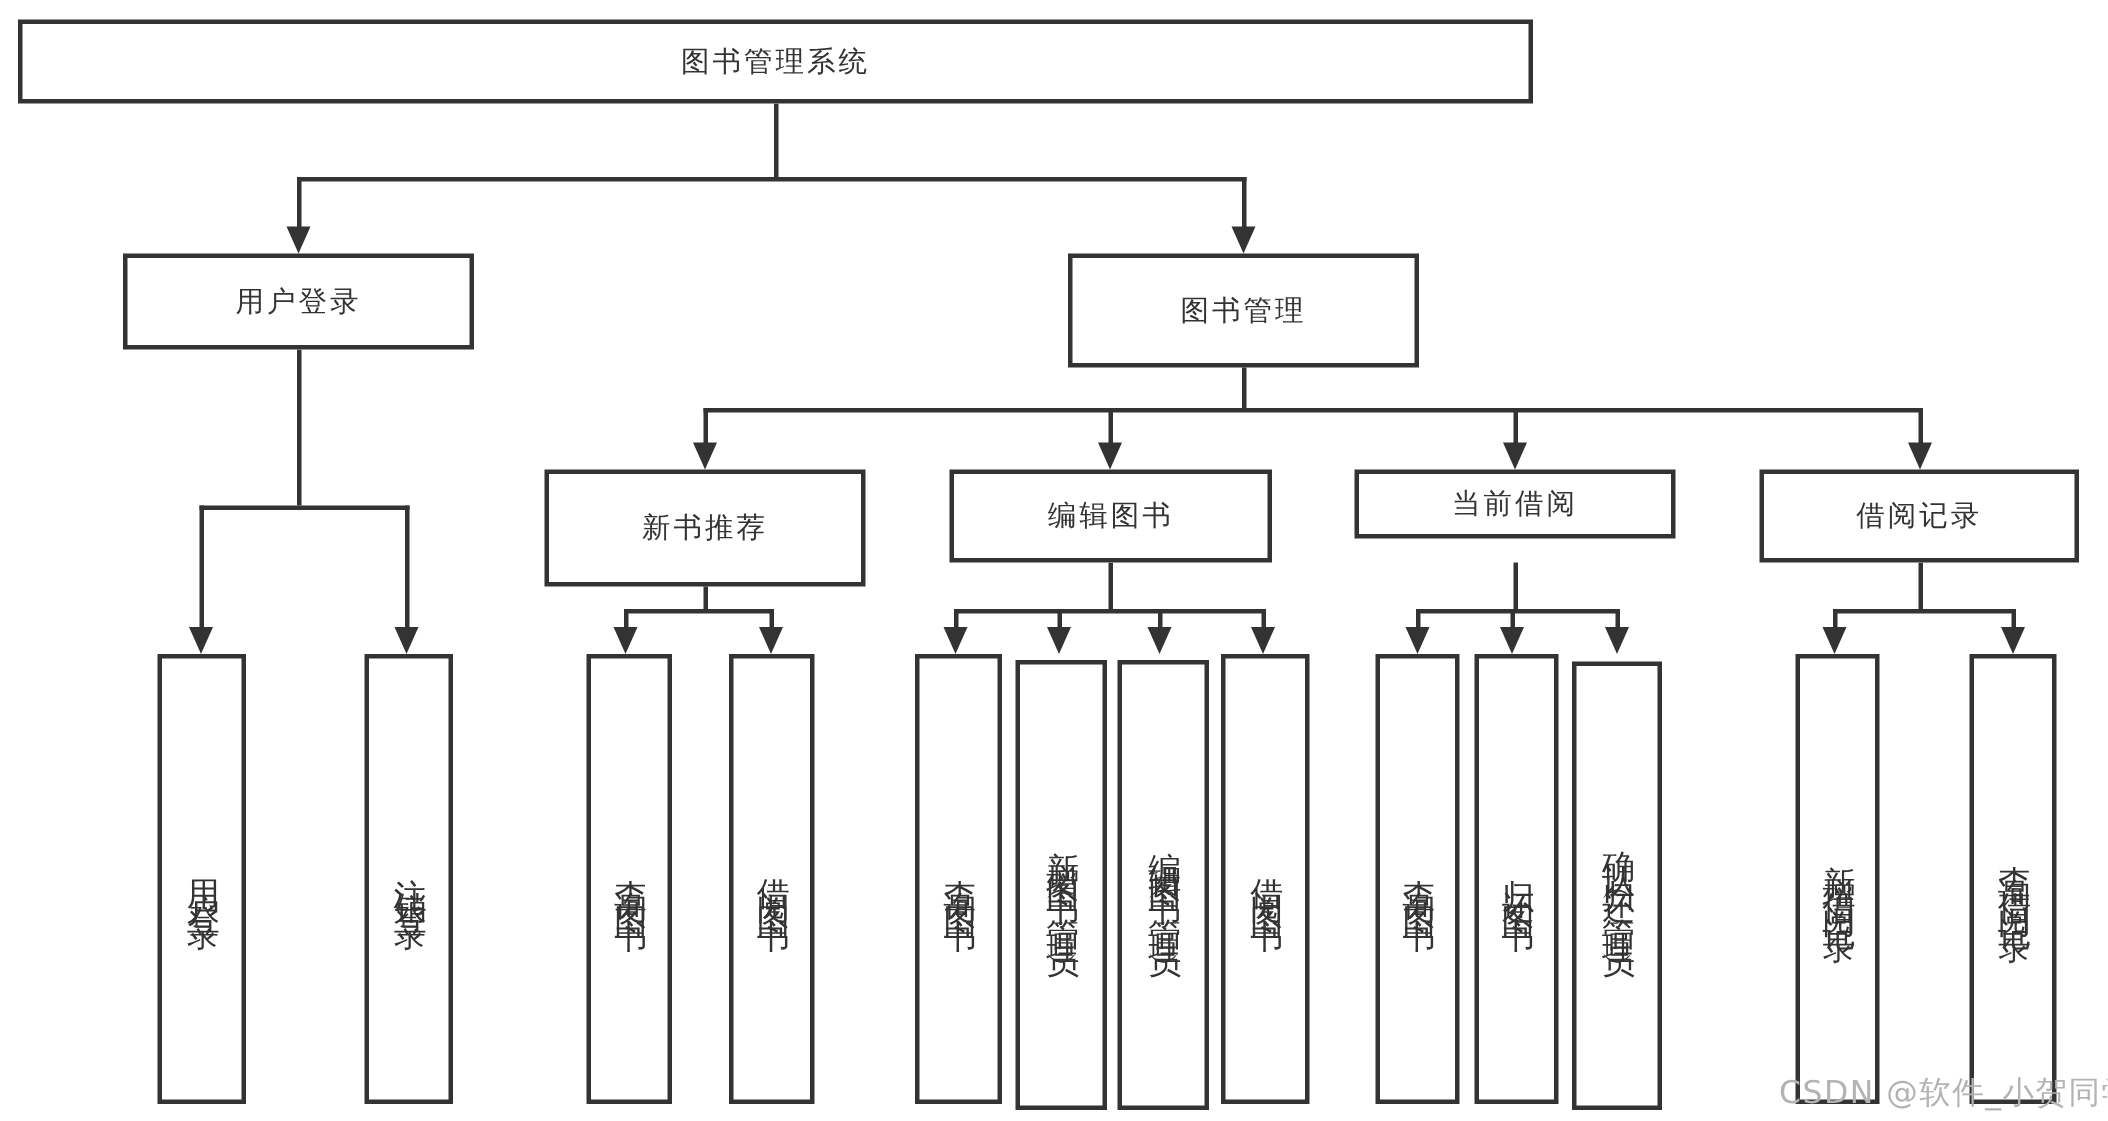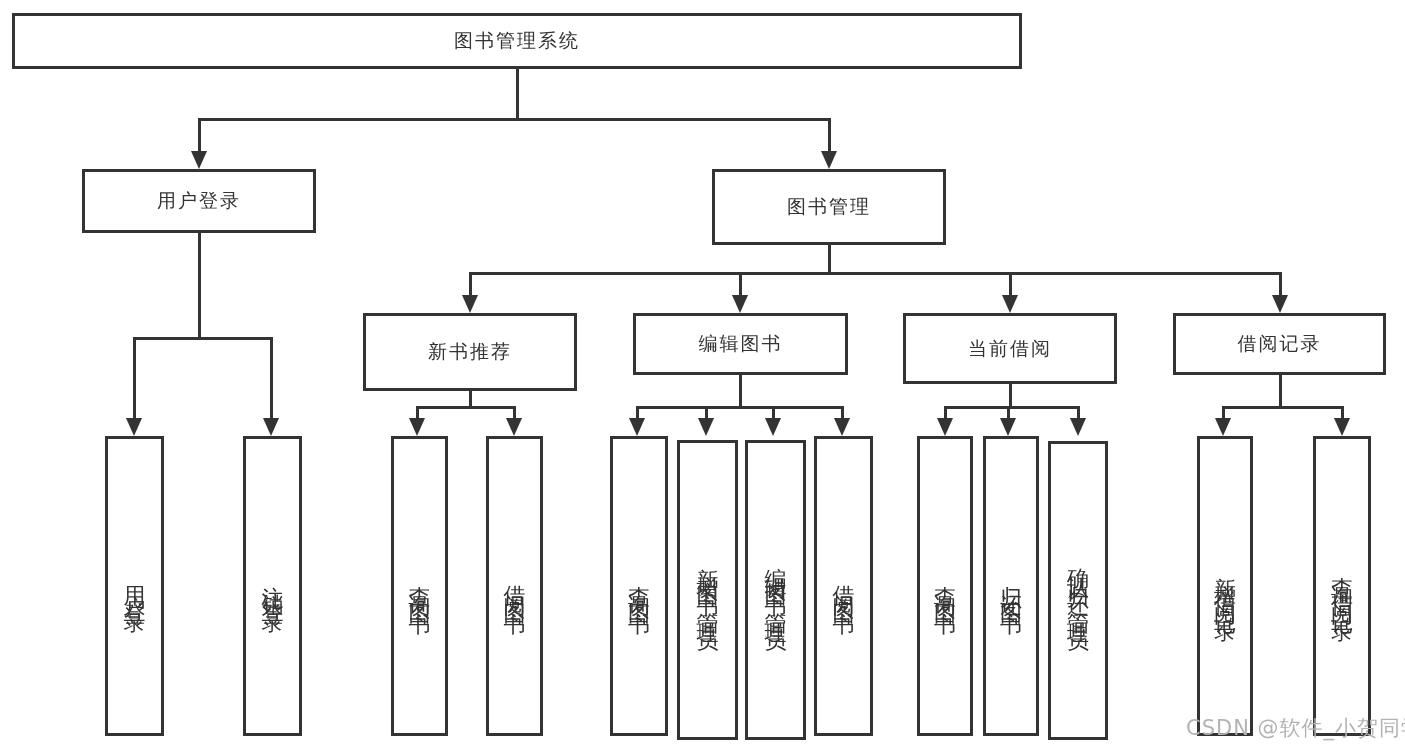--- a/index.html
+++ b/index.html
@@ -94,21 +94,21 @@
   <div class="vl" style="left:1341px;top:406px;height:15px"></div>
   <div class="ah" style="left:1334px;top:418px"></div>
 
   <div class="box" style="left:12px;top:13px;width:1010px;height:56px">图书管理系统</div>
 
   <div class="box" style="left:82px;top:169px;width:234px;height:64px">用户登录</div>
   <div class="box" style="left:712px;top:169px;width:234px;height:76px">图书管理</div>
 
   <div class="box" style="left:363px;top:313px;width:214px;height:78px">新书推荐</div>
   <div class="box" style="left:633px;top:313px;width:215px;height:62px">编辑图书</div>
-  <div class="box" style="left:903px;top:313px;width:214px;height:71px">当前借阅</div>
+  <div class="box" style="left:903px;top:313px;width:214px;height:46px">当前借阅</div>
   <div class="box" style="left:1173px;top:313px;width:213px;height:62px">借阅记录</div>
 
   <div class="vbox" style="left:105px;top:436px;width:59px;height:300px">用户登录</div>
   <div class="vbox" style="left:243px;top:436px;width:59px;height:300px">注销登录</div>
 
   <div class="vbox" style="left:391px;top:436px;width:57px;height:300px">查询图书</div>
   <div class="vbox" style="left:486px;top:436px;width:57px;height:300px">借阅图书</div>
 
   <div class="vbox" style="left:610px;top:436px;width:58px;height:300px">查询图书</div>
   <div class="vbox" style="left:677px;top:440px;width:61px;height:300px">新增图书（管理员）</div>

